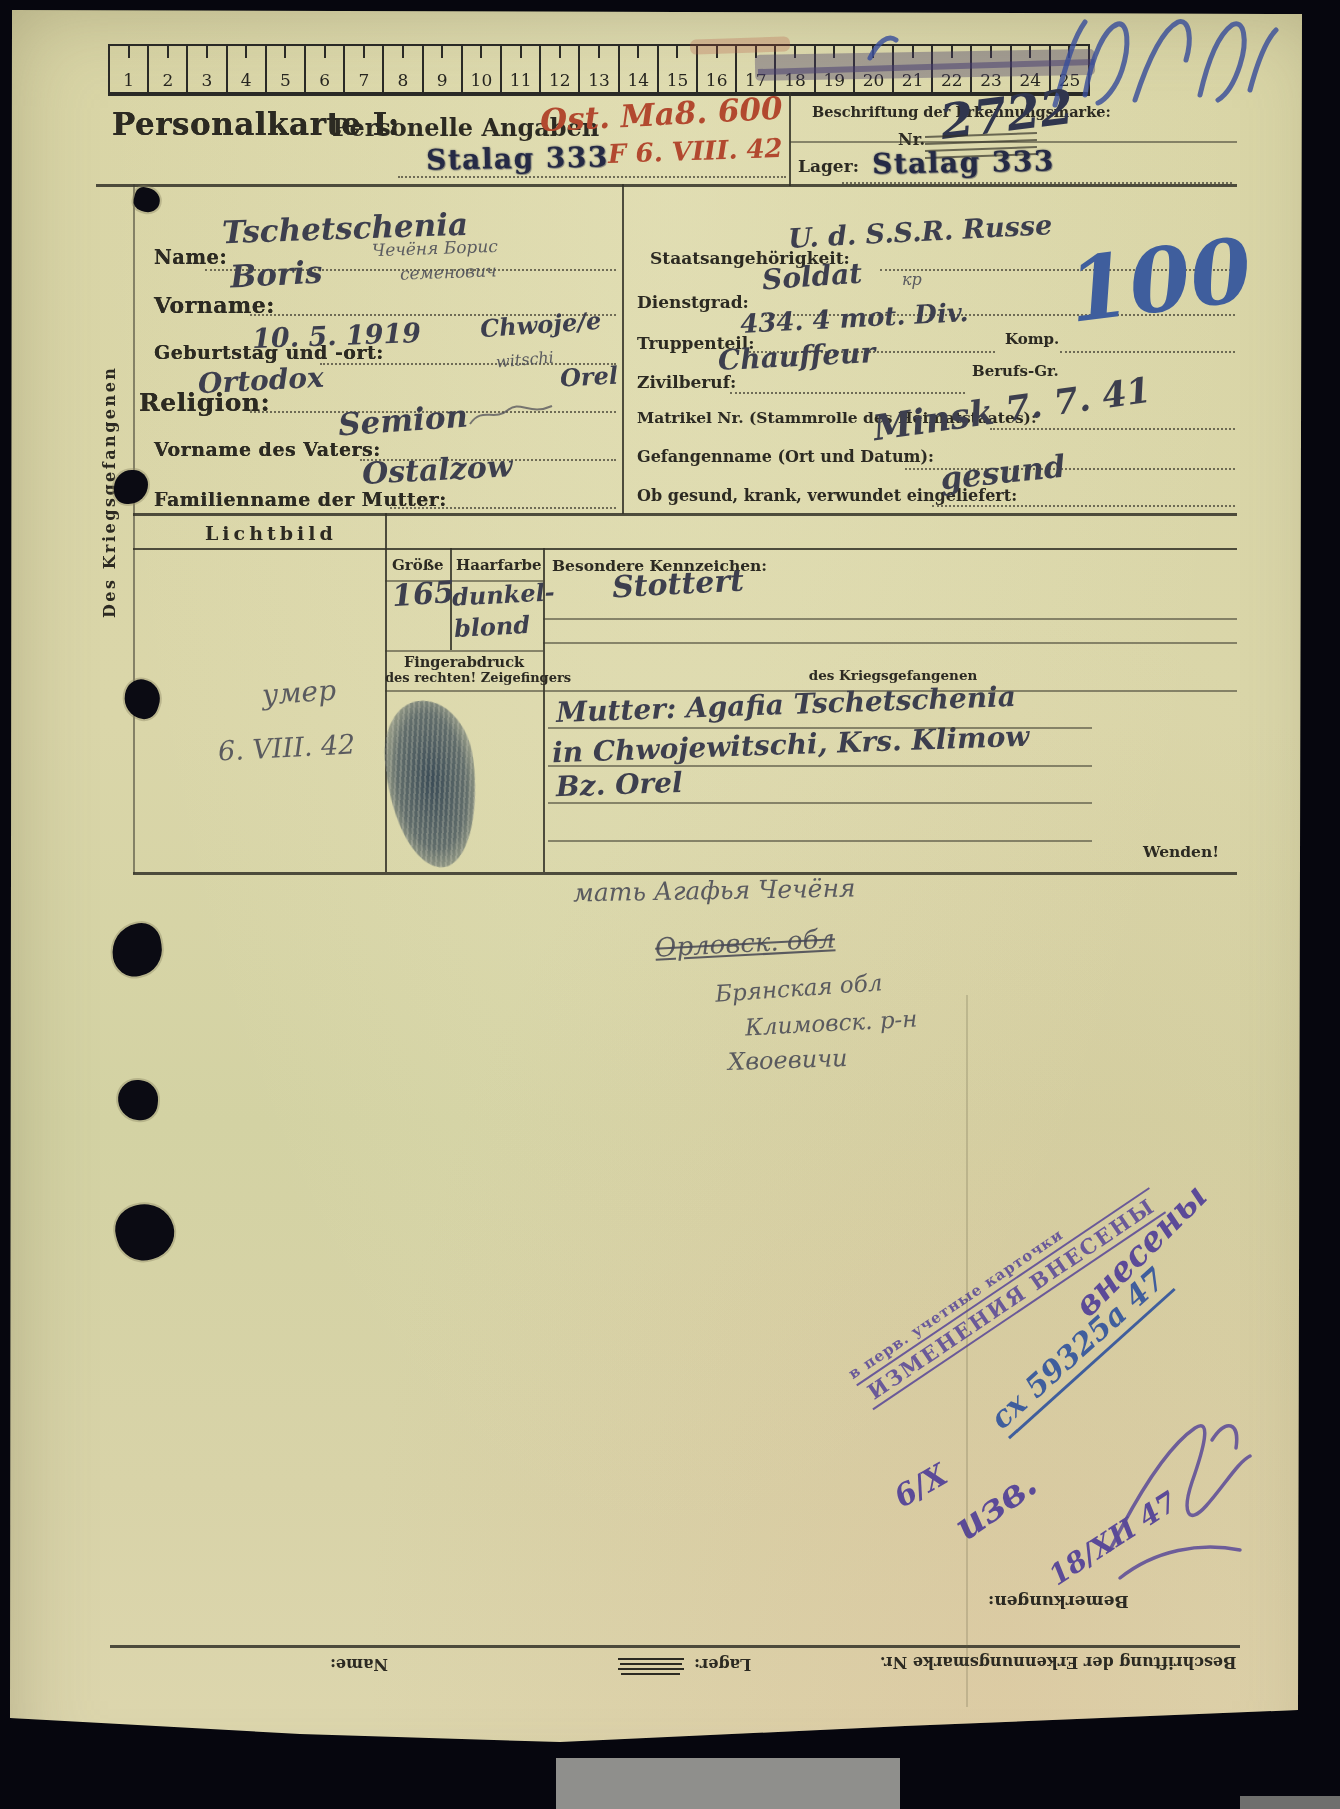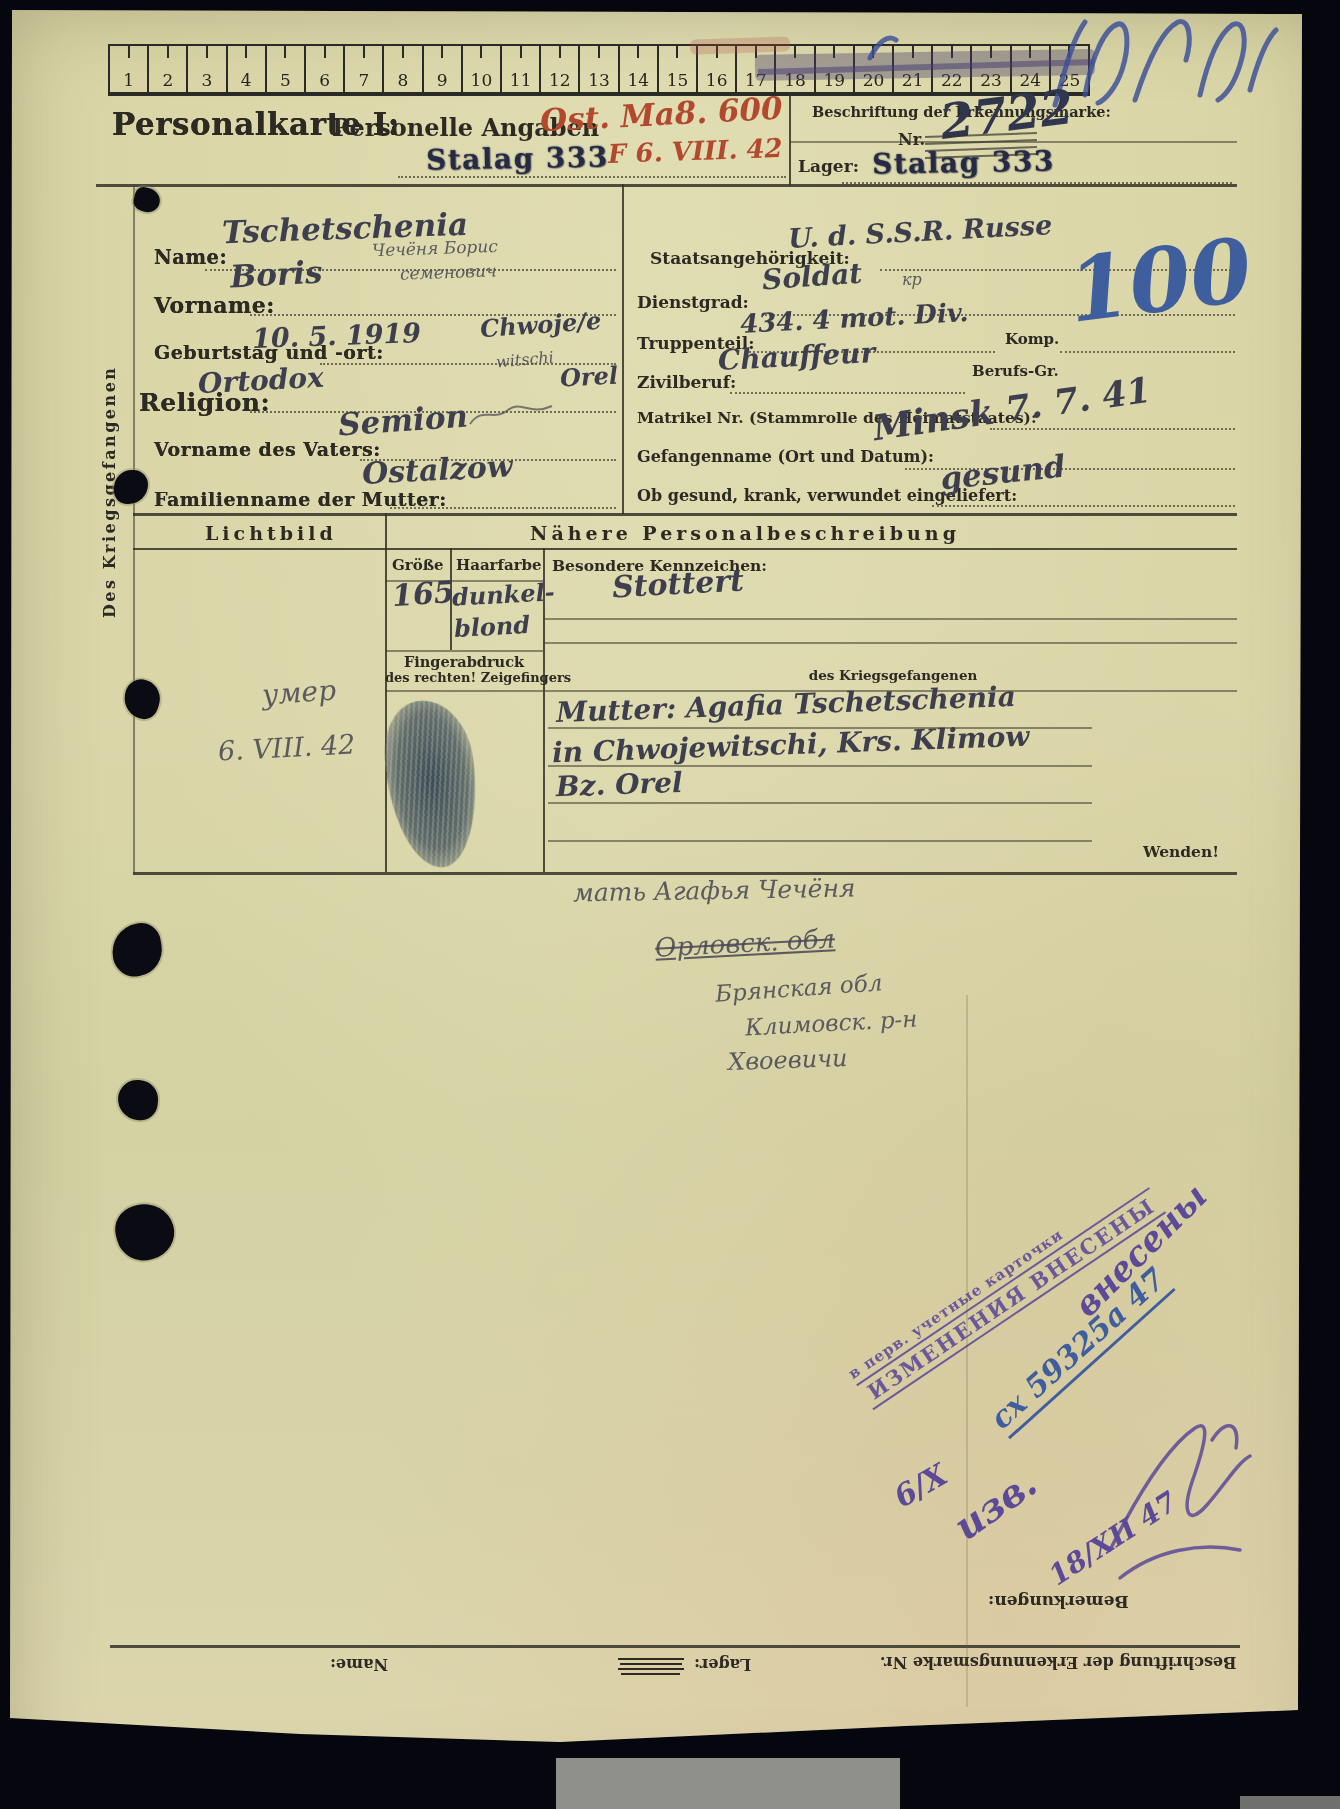--- a/index.html
+++ b/index.html
@@ -183,21 +183,20 @@
     <div class="abs fr" style="left:637px;top:447px;font-size:16px">Gefangenname (Ort und Datum):</div>
     <div class="abs hw" style="left:872px;top:388px;font-size:35px;transform:rotate(-8deg)">Minsk 7. 7. 41</div>
     <div class="abs dot" style="left:905px;top:468px;width:330px"></div>
 
     <div class="abs fr" style="left:637px;top:486px;font-size:16px">Ob gesund, krank, verwundet eingeliefert:</div>
     <div class="abs hw" style="left:940px;top:454px;font-size:31px;transform:rotate(-6deg)">gesund</div>
     <div class="abs dot" style="left:932px;top:505px;width:303px"></div>
 
     <div class="abs ln" style="left:133px;top:513px;width:1104px;height:3px"></div>
     <div class="abs fr" style="left:205px;top:522px;font-size:19px;letter-spacing:4px">Lichtbild</div>
-    <div class="abs fr" style="left:385px;top:522px;width:720px;text-align:center;font-size:19px;letter-spacing:4px">Nähere Personalbeschreibung</div>
     <div class="abs ln" style="left:133px;top:548px;width:1104px;height:2px"></div>
 
     <div class="abs ln" style="left:385px;top:513px;width:2px;height:359px"></div>
     <div class="abs ln" style="left:450px;top:548px;width:1.5px;height:102px"></div>
     <div class="abs ln" style="left:543px;top:548px;width:2px;height:324px"></div>
 
     <div class="abs fr" style="left:392px;top:556px;font-size:15px">Größe</div>
     <div class="abs fr" style="left:456px;top:556px;font-size:15px">Haarfarbe</div>
     <div class="abs fr" style="left:552px;top:556px;font-size:15.5px">Besondere Kennzeichen:</div>
     <div class="abs soft" style="left:385px;top:580px;width:158px;height:1.5px"></div>

